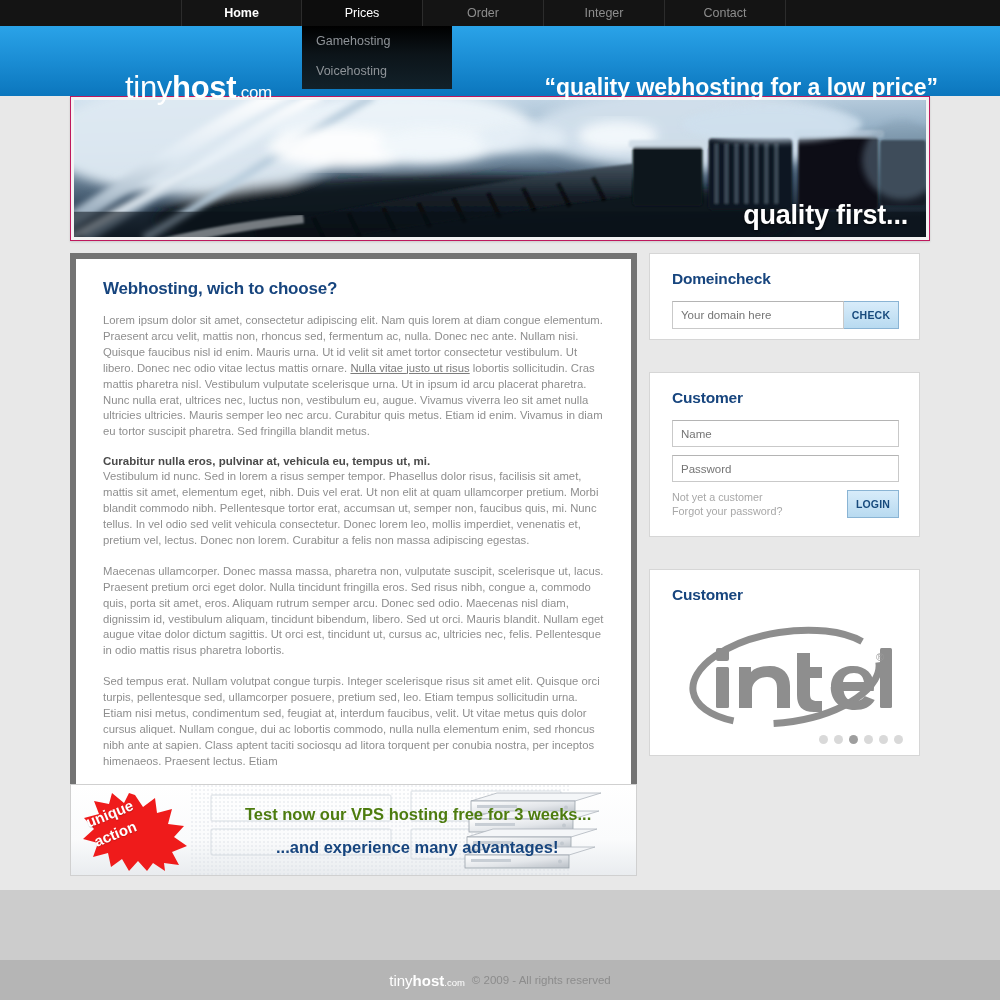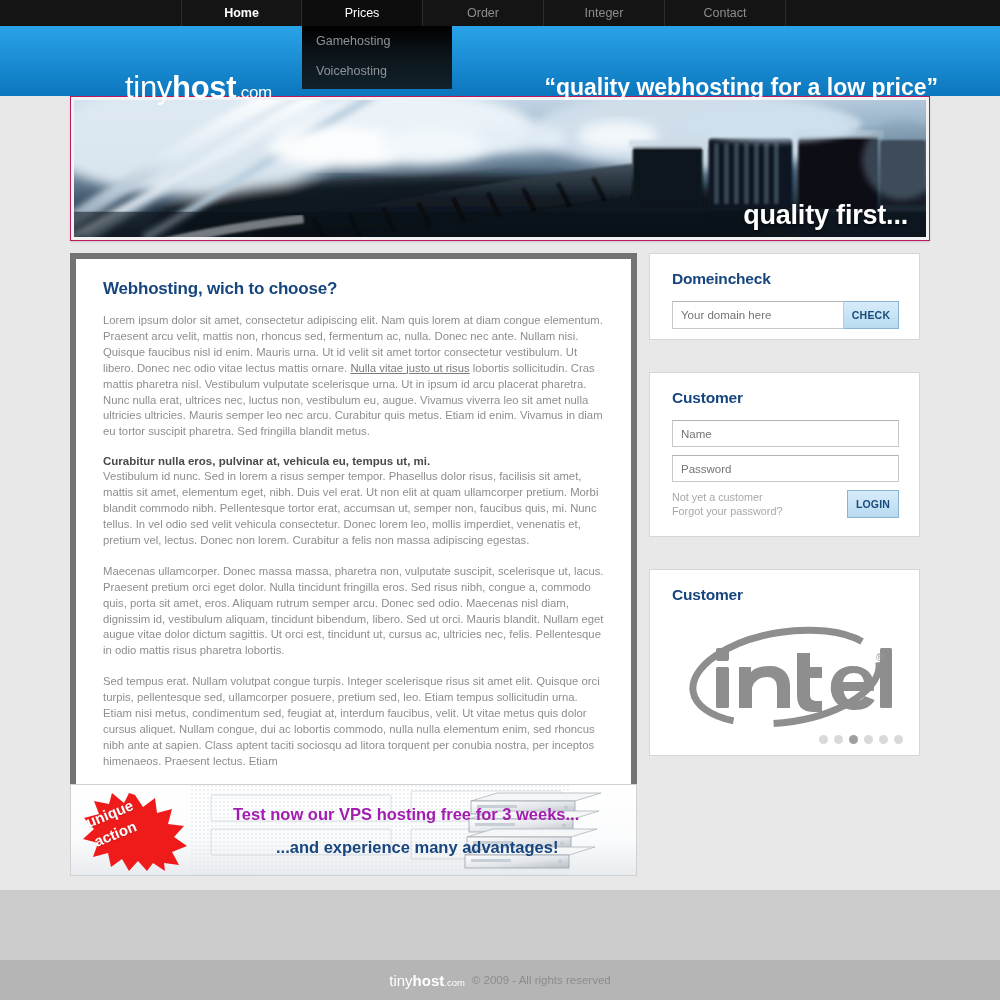--- a/index.html
+++ b/index.html
@@ -190,22 +190,22 @@
   }
   .banner-bg { position: absolute; inset: 0; }
   .star { position: absolute; left: 10px; top: 8px; width: 108px; height: 78px; }
   .star-t1, .star-t2 {
     position: absolute; color: #fff; font-weight: bold; font-size: 15px;
     white-space: nowrap; text-shadow: 0 1px 1px rgba(0,0,0,.2);
   }
   .star-t1 { left: 14px; top: 20px; transform: rotate(-22deg); }
   .star-t2 { left: 22px; top: 40px; transform: rotate(-22deg); }
   .ban-l1 {
-    position: absolute; left: 162px; top: 20px;
-    font-size: 16.5px; font-weight: bold; color: #a21caf; white-space: nowrap;
+    position: absolute; left: 174px; top: 20px;
+    font-size: 16.5px; font-weight: bold; color: #4d7c0f; white-space: nowrap;
   }
   .ban-l2 {
     position: absolute; left: 205px; top: 53px;
     font-size: 16.5px; font-weight: bold; color: #17457e; white-space: nowrap;
   }
 
   
   .footgap {
     position: absolute; left:0; top: 890px; width: 1000px; height: 70px;
     background: #cccccc;

